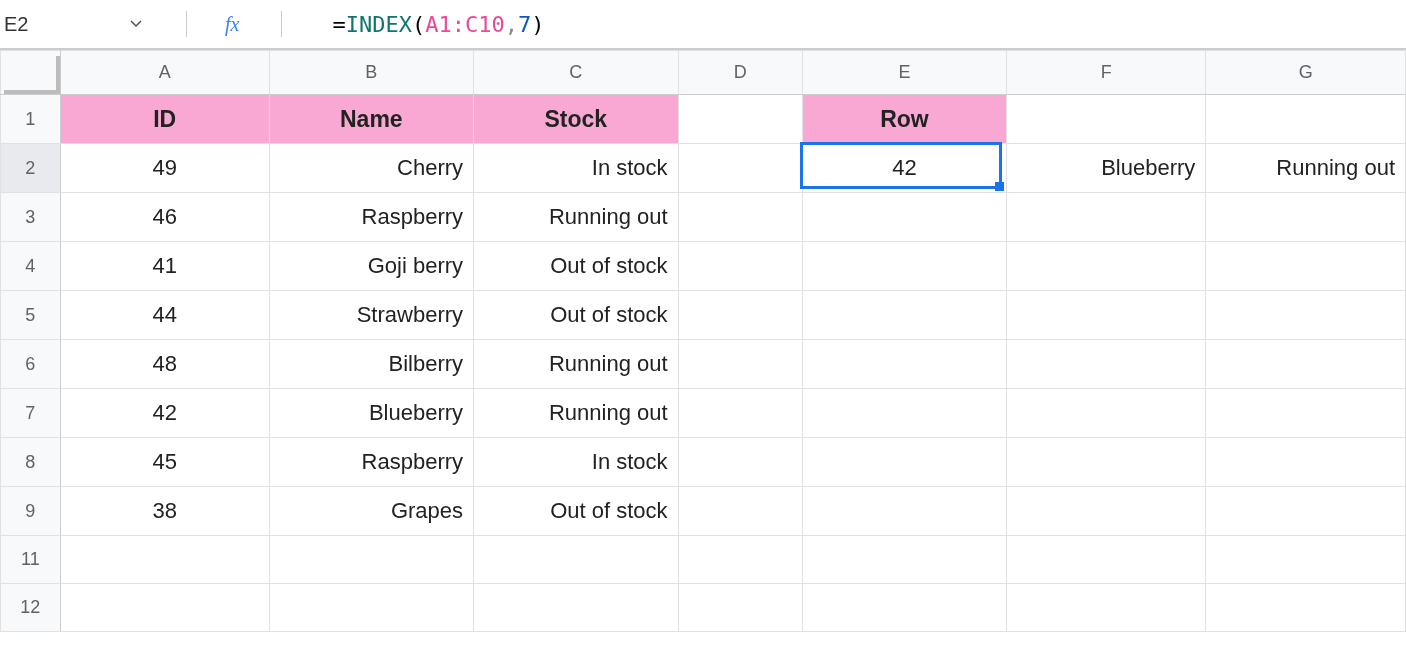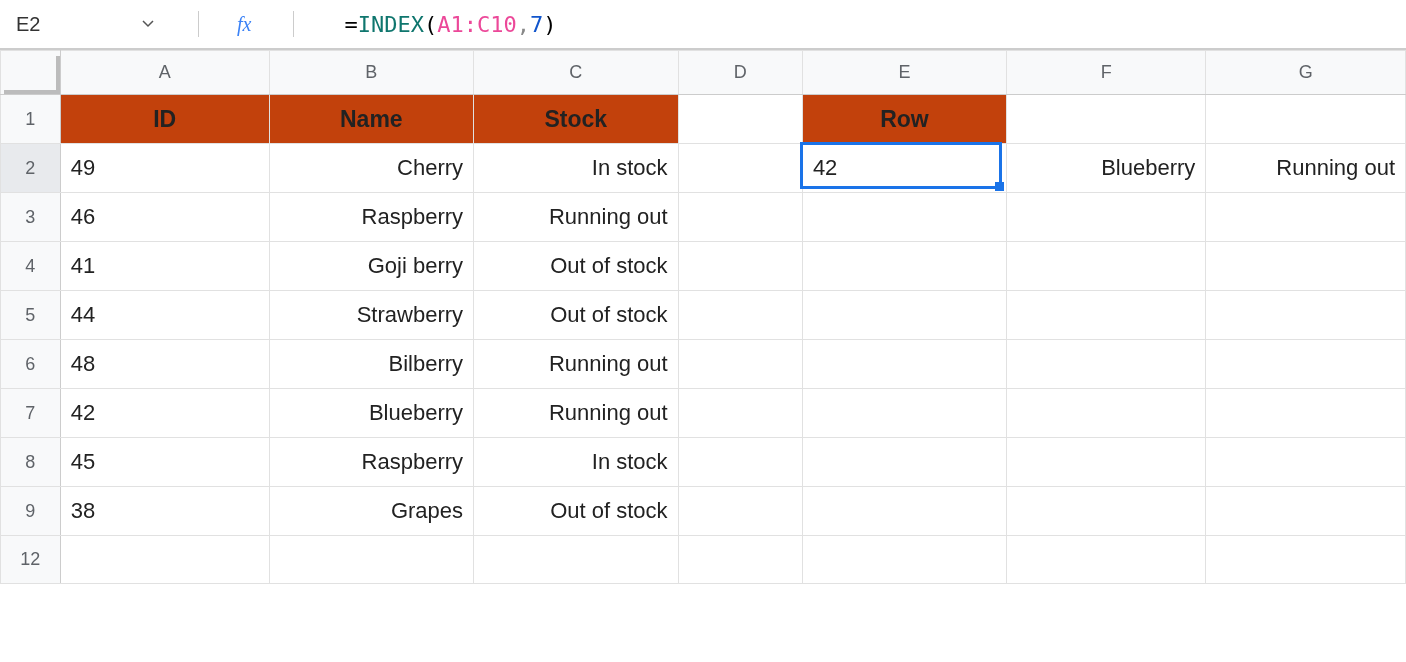--- a/index.html
+++ b/index.html
@@ -14,21 +14,20 @@
     width: 1406px;
     height: 662px;
     position: relative;
   }
   
   .formula-bar {
     height: 50px;
     display: flex;
     align-items: center;
     border-bottom: 2px solid #ccc;
-    padding-left: 12px;
     gap: 20px;
   }
   .name-box {
     width: 110px;
     font-size: 20px;
     color: #333;
     padding-left: 4px;
   }
   .name-dropdown {
     display: flex;
@@ -131,24 +130,24 @@
 
   .cell {
     font-size: 22px;
     color: #222;
     padding: 0 10px;
     height: 48px;
     line-height: 48px;
     white-space: nowrap;
     overflow: visible;
   }
-  .cell.center { text-align: left; }
+  .cell.center { text-align: center; }
   .cell.left { text-align: right; }
   .header-cell {
-    background: #c2410c;
+    background: #f9a8d4;
     font-weight: bold;
     text-align: center;
     font-size: 23px;
     color: #222;
   }
   
   .active-cell-overlay {
     position: absolute;
     border: 3px solid #1a73e8;
     pointer-events: none;
@@ -302,20 +301,30 @@
         <td class="cell center">38</td>
         <td class="cell left">Grapes</td>
         <td class="cell left">Out of stock</td>
         <td class="cell"></td>
         <td class="cell"></td>
         <td class="cell"></td>
         <td class="cell"></td>
       </tr>
 
 
+      <tr class="row-h">
+        <th class="row-header">11</th>
+        <td class="cell"></td>
+        <td class="cell"></td>
+        <td class="cell"></td>
+        <td class="cell"></td>
+        <td class="cell"></td>
+        <td class="cell"></td>
+        <td class="cell"></td>
+      </tr>
 
       <tr class="row-h">
         <th class="row-header">12</th>
         <td class="cell"></td>
         <td class="cell"></td>
         <td class="cell"></td>
         <td class="cell"></td>
         <td class="cell"></td>
         <td class="cell"></td>
         <td class="cell"></td>

